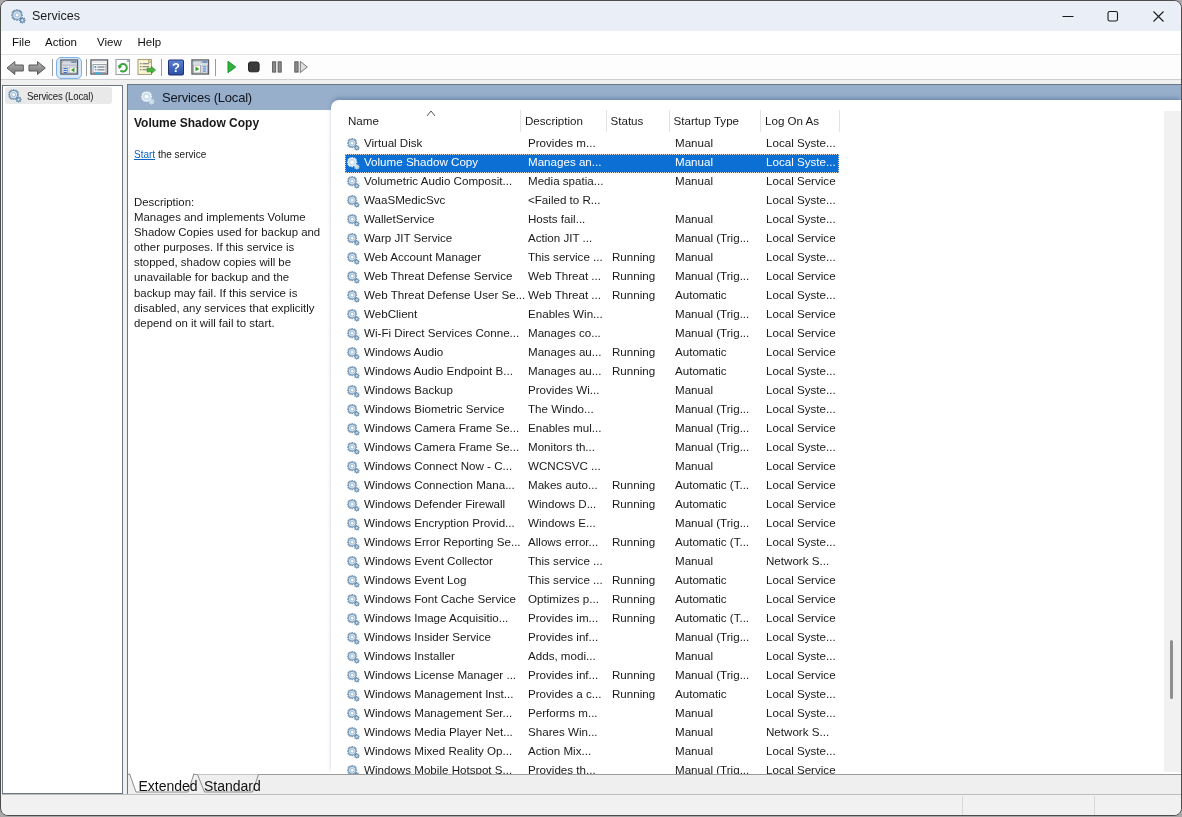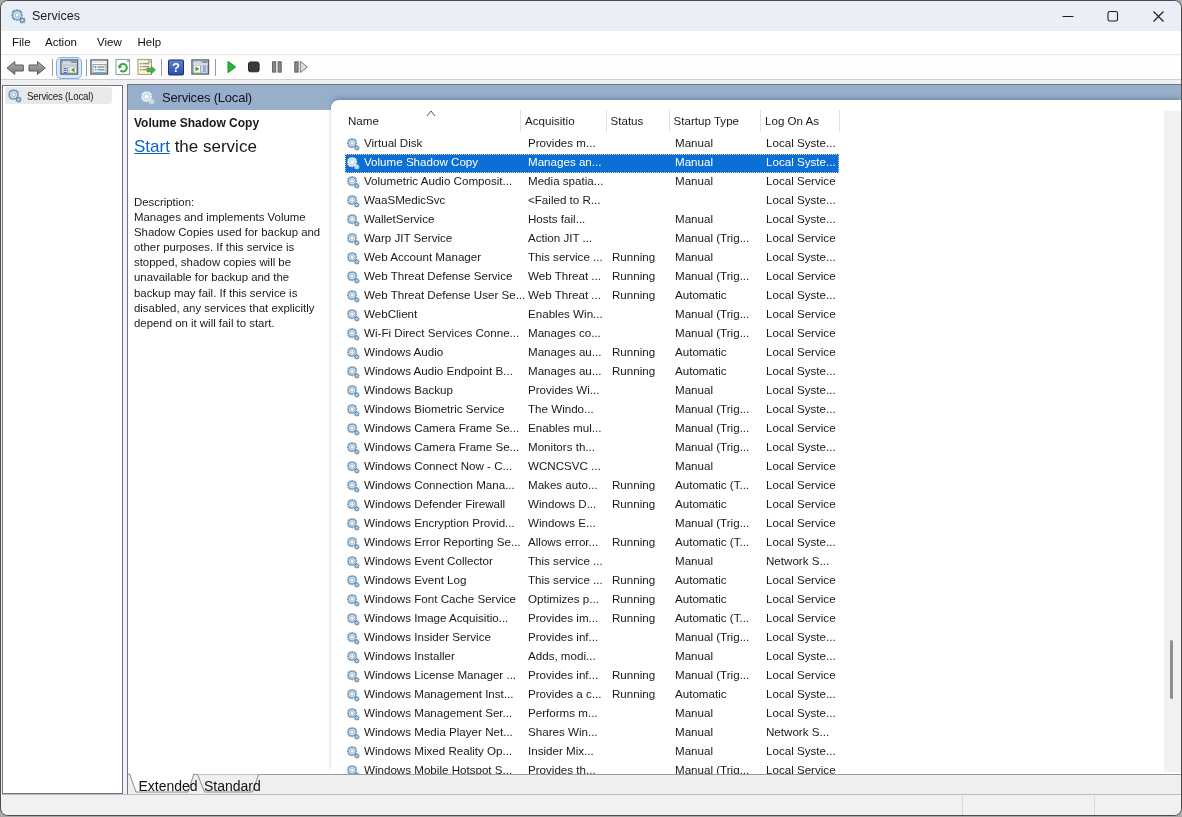--- a/index.html
+++ b/index.html
@@ -20,21 +20,21 @@
 
 #tree{left:1px;top:84px;width:121px;height:709px;background:#fff;border:1px solid #6e7584}
 #treesel{left:4px;top:86px;width:107px;height:17px;background:#e9e9e9;border-radius:3px}
 
 #pane{left:126px;top:83px;width:1055px;height:710px;background:#fff;border:1px solid #6e7584}
 #banner{left:127px;top:84px;width:1053px;height:25px;background:#97afcb}
 #banner .txt{position:absolute;left:34px;top:4.5px;font-size:13px;letter-spacing:-.2px;color:#10141d}
 
 .task{color:#191919}
 #ttitle{left:133px;top:114.5px;font-size:12px;font-weight:bold}
-#tstart{left:133px;top:136px;font-size:17px}
+#tstart{left:133px;top:148px;font-size:10px}
 #tstart a{color:#0b63c5;text-decoration:underline}
 #tdesc{left:133px;top:194.5px;font-size:11.4px}
 #tpara{left:133px;top:208.5px;font-size:11.4px;line-height:15.2px;width:200px}
 
 #list{left:330px;top:99px;width:850px;height:674px;background:#fff;border-radius:8px 0 0 0;overflow:hidden;box-shadow:0 -3px 4px -1px rgba(70,100,145,.5)}
 #list .hsep{position:absolute;top:10px;width:1px;height:22px;background:#e2e2e2}
 #list .hdr{position:absolute;top:14px;font-size:11.6px;color:#1a1a1a}
 .row{position:absolute;left:8px;width:842px;height:19px;font-size:11.6px;color:#191919}
 .row span{position:absolute;top:0.5px;white-space:pre}
 .row .gi{position:absolute;left:7px;top:2px;width:14px;height:14px}
@@ -265,21 +265,21 @@
  <div class="abs" id="list">
   <div class="hsep" style="left:189px"></div>
   <div class="hsep" style="left:275px"></div>
   <div class="hsep" style="left:338px"></div>
   <div class="hsep" style="left:429px"></div>
   <div class="hsep" style="left:508px"></div>
   <span class="hdr" style="left:17px">Name</span>
   <svg class="abs" style="left:95px;top:9.5px;width:10px;height:7px" viewBox="0 0 10 7">
         <polyline points="1,6 5,1 9,6" fill="none" stroke="#555" stroke-width="1"></polyline>
       </svg>
-  <span class="hdr" style="left:194px">Acquisitio</span>
+  <span class="hdr" style="left:194px">Description</span>
   <span class="hdr" style="left:279.5px">Status</span>
   <span class="hdr" style="left:342.5px">Startup Type</span>
   <span class="hdr" style="left:434px">Log On As</span>
 <div class="row" style="top:35px">
         <svg class="gi" viewBox="0 0 20 20">
           <use href="#gear"></use>
         </svg>
         <span class="c1">Virtual Disk</span>
         <span class="c2">Provides m...</span>
         <span class="c3"></span>
@@ -594,21 +594,21 @@
         <span class="c2">Shares Win...</span>
         <span class="c3"></span>
         <span class="c4">Manual</span>
         <span class="c5">Network S...</span>
       </div>
 <div class="row" style="top:643px">
         <svg class="gi" viewBox="0 0 20 20">
           <use href="#gear"></use>
         </svg>
         <span class="c1">Windows Mixed Reality Op...</span>
-        <span class="c2">Insider Mix...</span>
+        <span class="c2">Action Mix...</span>
         <span class="c3"></span>
         <span class="c4">Manual</span>
         <span class="c5">Local Syste...</span>
       </div>
 <div class="row" style="top:662px">
         <svg class="gi" viewBox="0 0 20 20">
           <use href="#gear"></use>
         </svg>
         <span class="c1">Windows Mobile Hotspot S...</span>
         <span class="c2">Provides th...</span>

